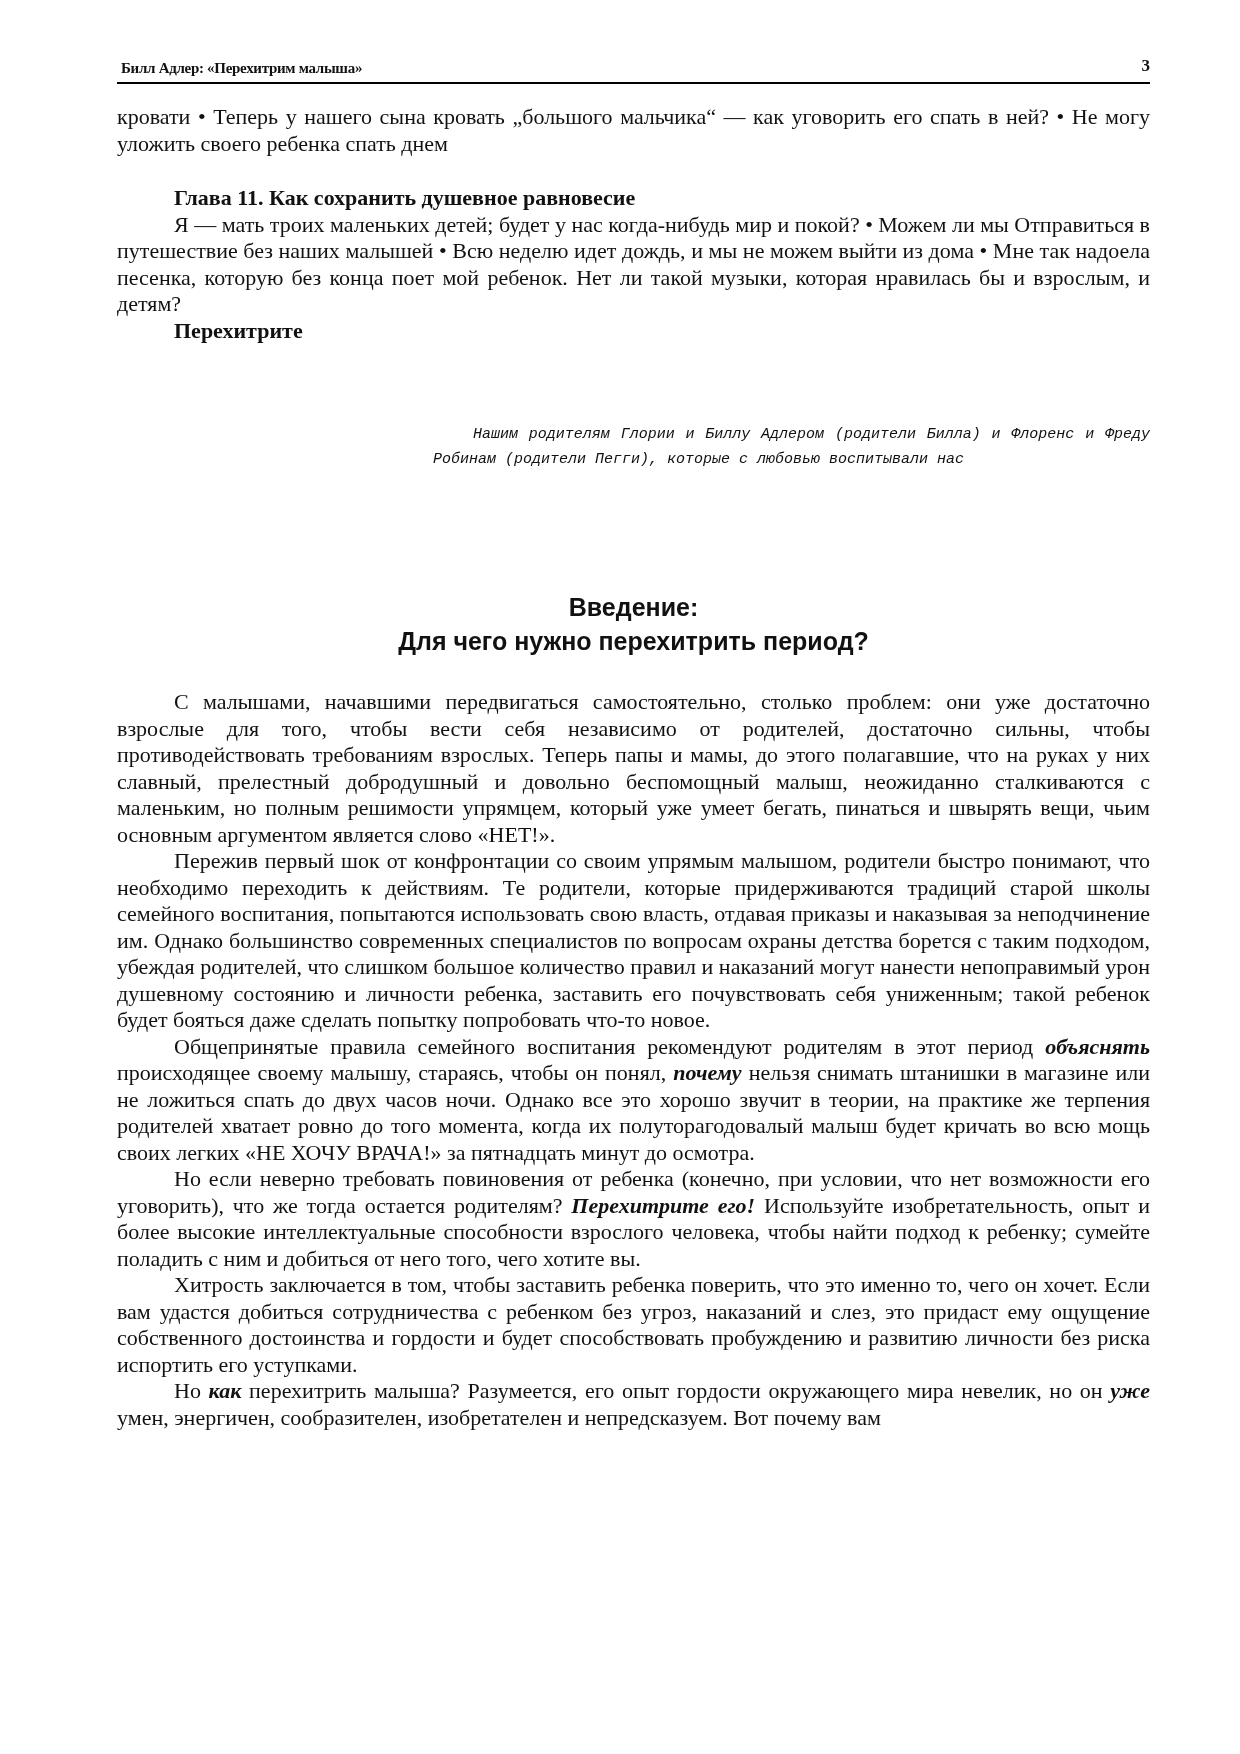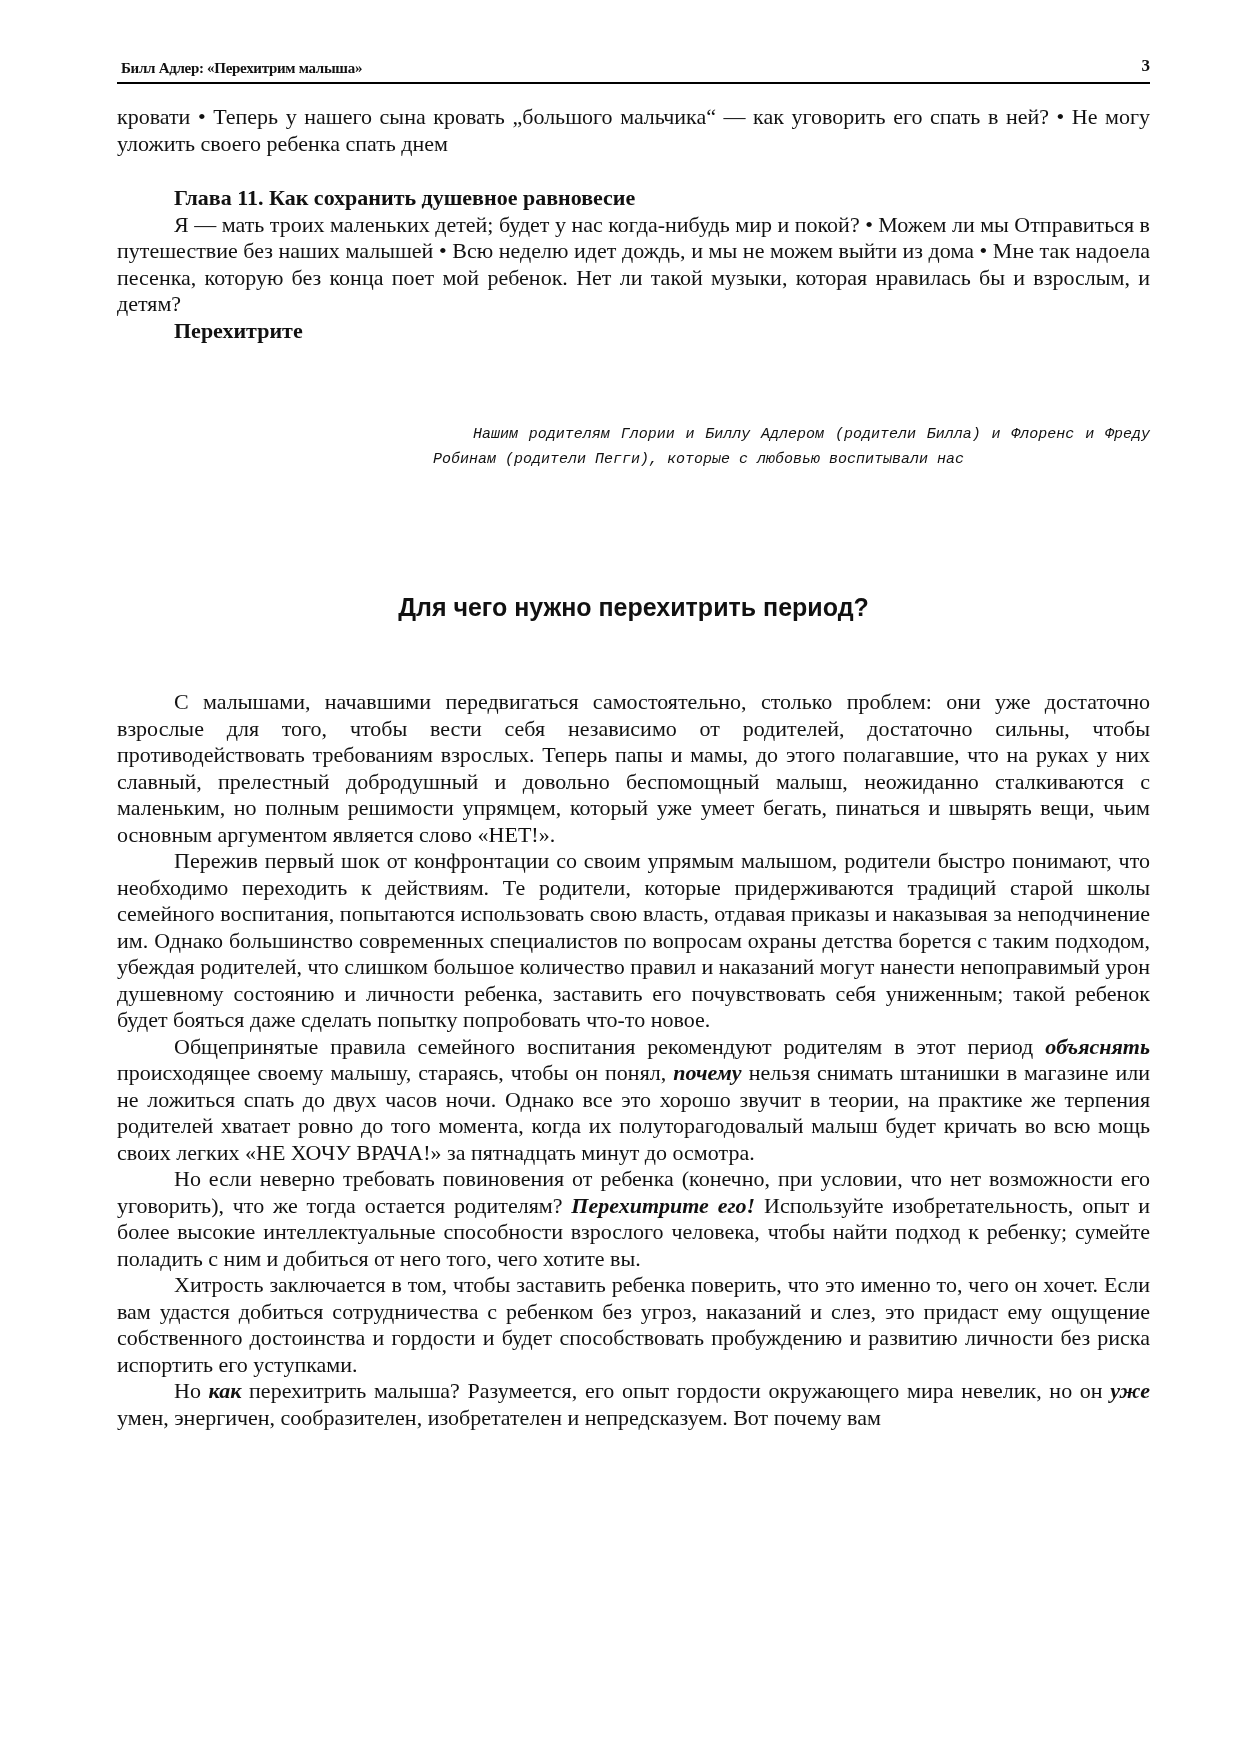--- a/index.html
+++ b/index.html
@@ -48,20 +48,21 @@
 
   <div class="block body-text" style="top:163px;margin-top:22px;">
     <p class="p indent bold" style="text-align:left;">Глава 11. Как сохранить душевное равновесие</p>
     <p class="p indent last-left">Я — мать троих маленьких детей; будет у нас когда-нибудь мир и покой? • Можем ли мы Отправиться в путешествие без наших малышей • Всю неделю идет дождь, и мы не можем выйти из дома • Мне так надоела песенка, которую без конца поет мой ребенок. Нет ли такой музыки, которая нравилась бы и взрослым, и детям?</p>
     <p class="p indent bold" style="text-align:left;">Перехитрите</p>
   </div>
 
   <p class="dedication" style="margin:0;">Нашим родителям Глории и Биллу Адлером (родители Билла) и Флоренс и Фреду Робинам (родители Пегги), которые с любовью воспитывали нас</p>
 
   <div class="heading">
+    <div>Введение:</div>
     <div>Для чего нужно перехитрить период?</div>
   </div>
 
   <div class="block body-text" id="intro-body" style="top:689px;">
       <p class="p indent last-left"><span>С малышами, начавшими передвигаться самостоятельно, столько проблем: они уже достаточно взрослые для того, чтобы вести себя независимо от родителей, достаточно сильны, чтобы противодействовать требованиям взрослых. Теперь папы и мамы, до этого полагавшие, что на руках у них славный, прелестный добродушный и довольно беспомощный малыш, неожиданно сталкиваются с маленьким, но полным решимости упрямцем, который уже умеет бегать, пинаться и швырять вещи, чьим основным аргументом является слово «НЕТ!».</span></p>
       <p class="p indent last-left"><span>Пережив первый шок от конфронтации со своим упрямым малышом, родители быстро понимают, что необходимо переходить к действиям. Те родители, которые придерживаются традиций старой школы семейного воспитания, попытаются использовать свою власть, отдавая приказы и наказывая за неподчинение им. Однако большинство современных специалистов по вопросам охраны детства борется с таким подходом, убеждая родителей, что слишком большое количество правил и наказаний могут нанести непоправимый урон душевному состоянию и личности ребенка, заставить его почувствовать себя униженным; такой ребенок будет бояться даже сделать попытку попробовать что-то новое.</span></p>
       <p class="p indent last-left"><span>Общепринятые правила семейного воспитания рекомендуют родителям в этот период </span><span class="em">объяснять</span><span>  происходящее своему малышу, стараясь, чтобы он понял, </span><span class="em">почему</span><span>  нельзя снимать штанишки в магазине или не ложиться спать до двух часов ночи. Однако все это хорошо звучит в теории, на практике же терпения родителей хватает ровно до того момента, когда их полуторагодовалый малыш будет кричать во всю мощь своих легких «НЕ ХОЧУ ВРАЧА!» за пятнадцать минут до осмотра.</span></p>
       <p class="p indent last-left"><span>Но если неверно требовать повиновения от ребенка (конечно, при условии, что нет возможности его уговорить), что же тогда остается родителям? </span><span class="em">Перехитрите его!</span><span> Используйте изобретательность, опыт и более высокие интеллектуальные способности взрослого человека, чтобы найти подход к ребенку; сумейте поладить с ним и добиться от него того, чего хотите вы.</span></p>
       <p class="p indent last-left"><span>Хитрость заключается в том, чтобы заставить ребенка поверить, что это именно то, чего он хочет. Если вам удастся добиться сотрудничества с ребенком без угроз, наказаний и слез, это придаст ему ощущение собственного достоинства и гордости и будет способствовать пробуждению и развитию личности без риска испортить его уступками.</span></p>
       <p class="p indent last-left"><span>Но </span><span class="em">как</span><span>  перехитрить малыша? Разумеется, его опыт гордости окружающего мира невелик, но он </span><span class="em">уже</span><span>  умен, энергичен, сообразителен, изобретателен и непредсказуем. Вот почему вам</span></p>

